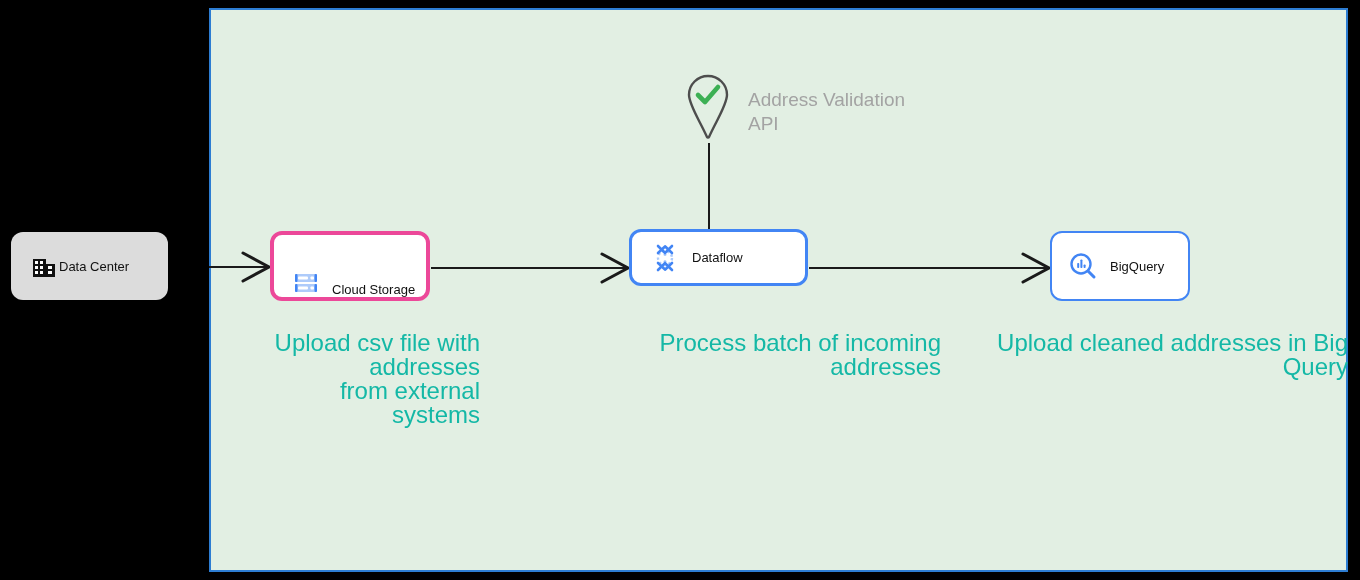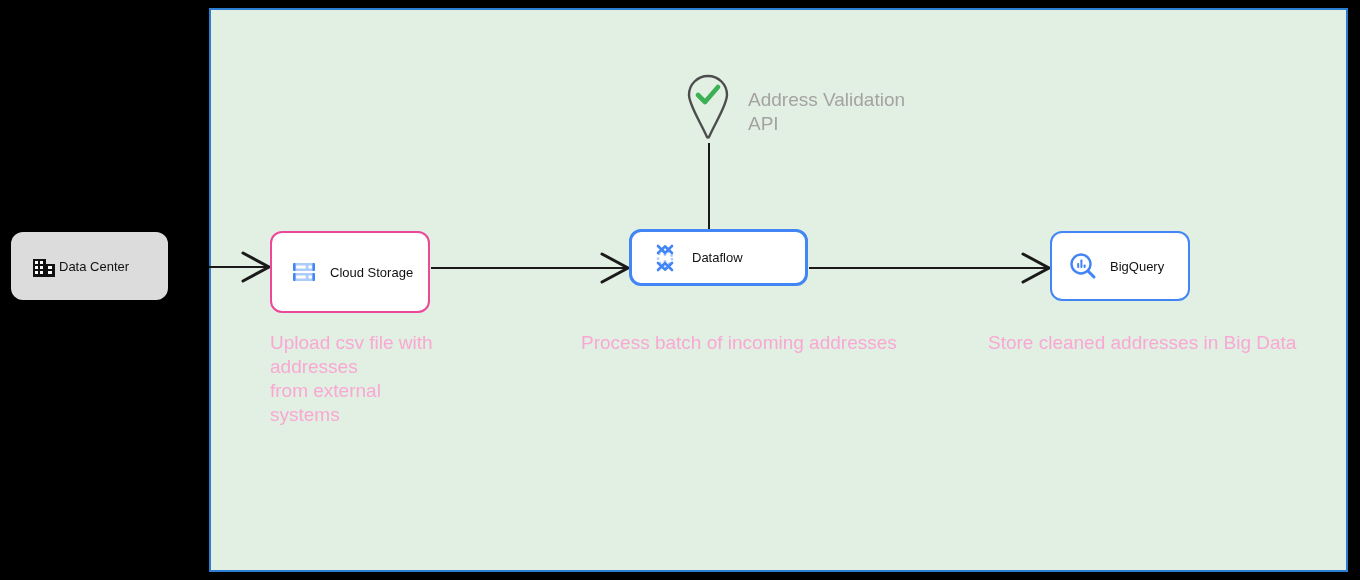--- a/index.html
+++ b/index.html
@@ -65,24 +65,25 @@
     border: none;
     padding-left: 20px;
   }
   #node-datacenter .node-label { margin-left: 2px; }
 
   
   #node-cloudstorage {
     left: 270px;
     top: 231px;
     width: 160px;
-    height: 82px;
+    height: 70px;
     background: #ffffff;
-    border: 2px solid #ec4899;
+    border: 4px solid #ec4899;
     padding-left: 18px;
+    align-items: flex-end;
   }
   #node-cloudstorage .node-label { margin-left: 12px; }
 
   
   #node-dataflow {
     left: 629px;
     top: 229px;
     width: 179px;
     height: 57px;
     background: #ffffff;
@@ -117,23 +118,24 @@
     top: 88px;
     width: 230px;
     font-size: 19px;
     line-height: 24px;
     color: #a3a3a3;
   }
 
   
   .caption {
     position: absolute;
-    font-size: 19px;
+    font-size: 24px;
     line-height: 24px;
-    color: #f9a8d4;
+    color: #14b8a6;
+    text-align: right;
   }
   #caption-cloudstorage {
     left: 270px;
     top: 331px;
     width: 210px;
   }
   #caption-dataflow {
     left: 569px;
     top: 331px;
     width: 360px;
@@ -265,16 +267,16 @@
     <div>addresses</div>
     <div>from external</div>
     <div>systems</div>
   </div>
 
   <div class="caption" id="caption-dataflow">
     <div>Process batch of incoming addresses</div>
   </div>
 
   <div class="caption" id="caption-bigquery">
-    <div>Store cleaned addresses in Big Data</div>
+    <div>Upload cleaned addresses in Big Query</div>
   </div>
 
 </div>
 
 </body></html>

